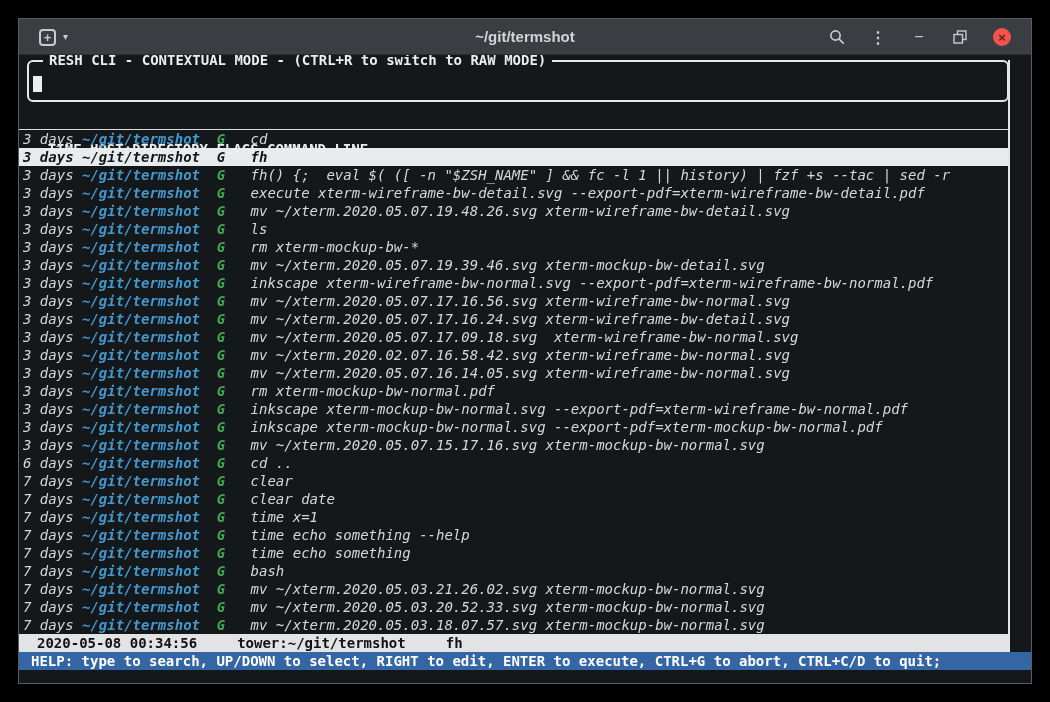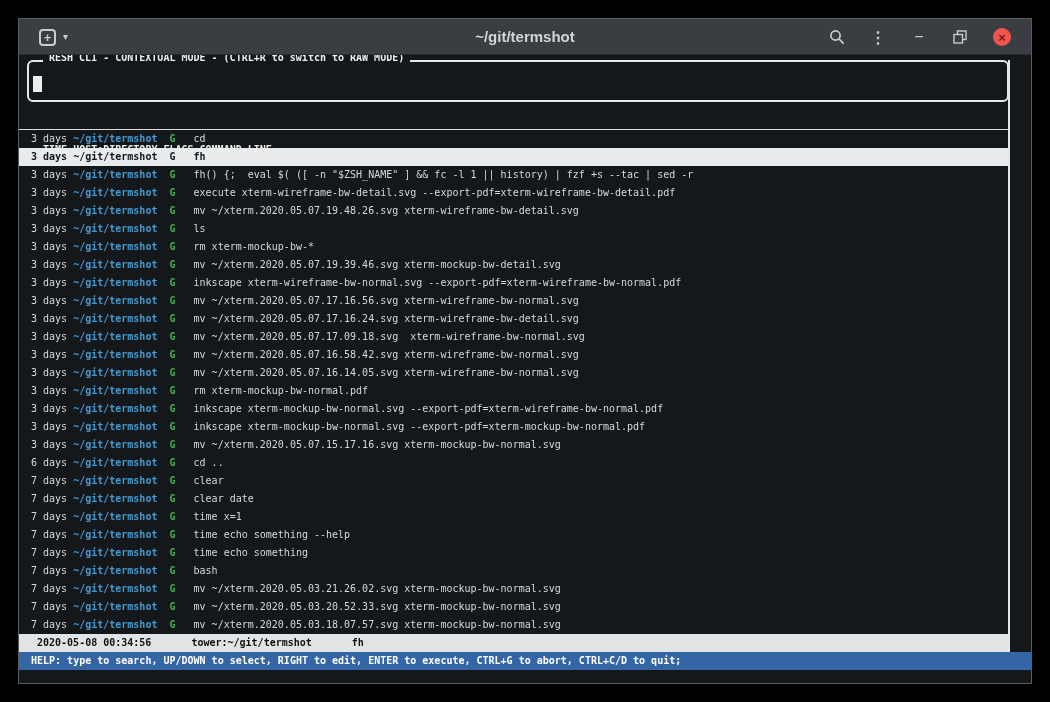--- a/index.html
+++ b/index.html
@@ -34,21 +34,21 @@
   .minim { font-size: 16px; }
   .close-btn { width: 18px; height: 18px; border-radius: 50%;
                background: var(--close-button, #f0544c);
                display: flex; align-items: center; justify-content: center; }
   .close-btn span { color: #6b1d18; font-size: 13px; font-weight: bold; line-height: 13px; }
 
   
   .terminal { flex: 1; position: relative; overflow: hidden;
               background: var(--terminal-bg, #14181b);
               color: var(--terminal-fg, #d6d8da);
-              font-size: 10px; }
+              font-size: 14px; }
 
   .scrollline { position: absolute; right: 21px; top: 5px; width: 2px; height: 592px;
                 background: #e6e7e8; }
 
   .resh-box { margin: 5px 22px 0 8px; height: 42px;
               border: 2px solid #e6e7e8; border-radius: 6px; position: relative; }
   .resh-box-title { position: absolute; top: -10px; left: 14px;
                     background: var(--terminal-bg, #14181b); padding: 0 6px;
                     font-weight: bold; color: #eceded; white-space: pre; }
   .cursor { display: inline-block; width: 9px; height: 16px; background: #eceded;
@@ -57,22 +57,22 @@
 
   .hdr { height: 20px; line-height: 19px; margin: 8px 22px 0 0; padding-left: 12px;
          border-bottom: 1px solid var(--border, #dcdee0);
          font-weight: bold; color: #eceded; white-space: nowrap; }
   .h-time  { display: inline-block; width: 7ch; padding-left: 2ch; }
   .h-host  { display: inline-block; width: 15ch; }
   .h-flags { display: inline-block; width: 6ch; margin-top: 30px; }
   .h-cmd   { display: inline-block; }
 
   .rows { margin-right: 22px; }
-  .row { height: 18px; line-height: 18px; padding-left: 12px;
-         white-space: nowrap; overflow: hidden; }
+  .row { height: 18px; line-height: 18px; padding-left: 4px;
+         white-space: nowrap; overflow: hidden; font-style: italic; }
   .r-time { display: inline-block; width: 7ch; }
   .r-host { display: inline-block; width: 16ch; color: var(--host, #4598cc); font-weight: bold; }
   .r-flag { display: inline-block; width: 4ch; color: var(--flag, #3fae52); font-weight: bold; }
   .r-cmd  { white-space: pre; }
   .row.selected { background: var(--selected-bg, #e9eaec); }
   .row.selected .r-time, .row.selected .r-host, .row.selected .r-flag,
   .row.selected .r-cmd { color: var(--selected-fg, #131619); font-weight: bold; }
 
   .statusbar { height: 18px; line-height: 18px; margin-right: 22px; padding-left: 18px;
                background: var(--status-bg, #e2e3e4); color: var(--status-fg, #101214);
@@ -159,21 +159,21 @@
           <div class="row">
             <span class="r-time">3 days</span><span class="r-host">~/git/termshot</span><span class="r-flag">G</span><span class="r-cmd">mv ~/xterm.2020.05.07.17.16.56.svg xterm-wireframe-bw-normal.svg</span>
           </div>
           <div class="row">
             <span class="r-time">3 days</span><span class="r-host">~/git/termshot</span><span class="r-flag">G</span><span class="r-cmd">mv ~/xterm.2020.05.07.17.16.24.svg xterm-wireframe-bw-detail.svg</span>
           </div>
           <div class="row">
             <span class="r-time">3 days</span><span class="r-host">~/git/termshot</span><span class="r-flag">G</span><span class="r-cmd">mv ~/xterm.2020.05.07.17.09.18.svg  xterm-wireframe-bw-normal.svg</span>
           </div>
           <div class="row">
-            <span class="r-time">3 days</span><span class="r-host">~/git/termshot</span><span class="r-flag">G</span><span class="r-cmd">mv ~/xterm.2020.05.07.16.58.42.svg xterm-wireframe-bw-normal.svg</span>
+            <span class="r-time">3 days</span><span class="r-host">~/git/termshot</span><span class="r-flag">G</span><span class="r-cmd">mv ~/xterm.2020.02.07.16.58.42.svg xterm-wireframe-bw-normal.svg</span>
           </div>
           <div class="row">
             <span class="r-time">3 days</span><span class="r-host">~/git/termshot</span><span class="r-flag">G</span><span class="r-cmd">mv ~/xterm.2020.05.07.16.14.05.svg xterm-wireframe-bw-normal.svg</span>
           </div>
           <div class="row">
             <span class="r-time">3 days</span><span class="r-host">~/git/termshot</span><span class="r-flag">G</span><span class="r-cmd">rm xterm-mockup-bw-normal.pdf</span>
           </div>
           <div class="row">
             <span class="r-time">3 days</span><span class="r-host">~/git/termshot</span><span class="r-flag">G</span><span class="r-cmd">inkscape xterm-mockup-bw-normal.svg --export-pdf=xterm-wireframe-bw-normal.pdf</span>
           </div>

